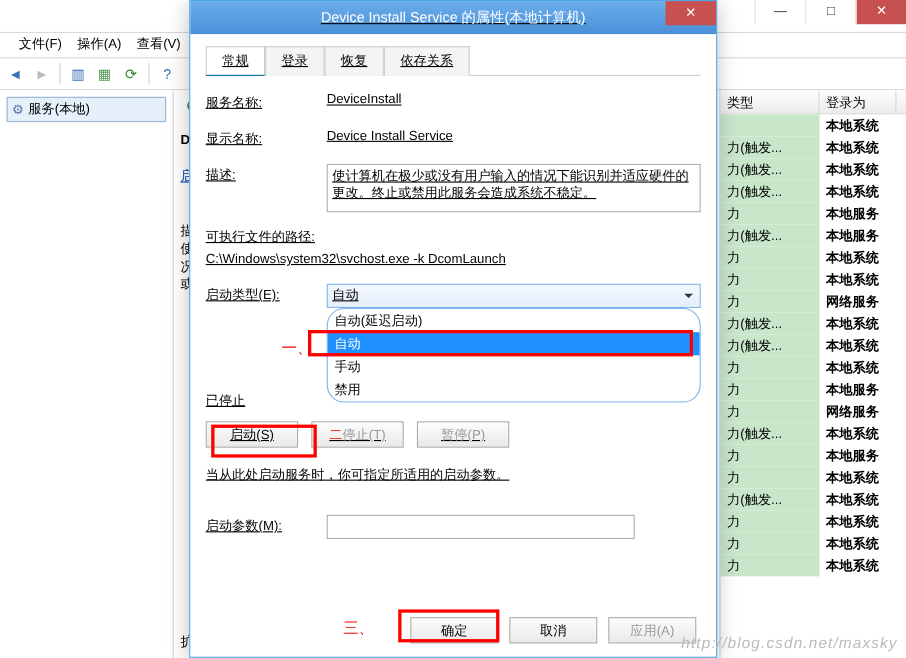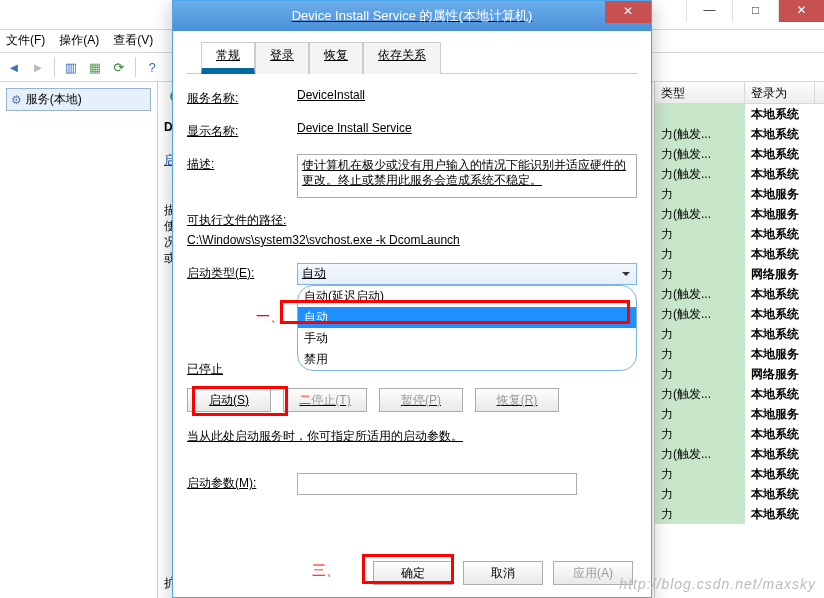--- a/index.html
+++ b/index.html
@@ -4,21 +4,21 @@
 <style>
 * { box-sizing: border-box; margin: 0; padding: 0; font-family: "Microsoft YaHei", "Segoe UI", Tahoma, sans-serif; }
 body { background: #fff; width: 824px; height: 598px; overflow: hidden; position: relative; font-size: 12px; color: #000; }
 
 
 .bgwin { position: absolute; left: 0; top: 0; right: 0; height: 598px; background: #fff; }
 .bgwin-titlebar { height: 30px; background: #fff; border-bottom: 1px solid #d8d8d8; position: relative; }
 .bgwin-ctrls { position: absolute; right: 0; top: 0; display: flex; }
 .bgwin-ctrls div { width: 46px; height: 22px; text-align: center; line-height: 20px; background: #fff; border-left: 1px solid #e0e0e0; color: #333; }
 .bgwin-ctrls .close { background: #c75050; color: #fff; }
-.bgwin-menu { height: 22px; padding: 2px 6px; font-size: 12px; display: flex; gap: 14px; }
+.bgwin-menu { height: 22px; padding: 2px 17px; font-size: 12px; display: flex; gap: 14px; }
 .bgwin-toolbar { height: 30px; border-top: 1px solid #d8d8d8; border-bottom: 1px solid #d8d8d8; display: flex; align-items: center; padding: 0 4px; gap: 4px; }
 .tbicon { width: 20px; height: 20px; display: inline-flex; align-items: center; justify-content: center; font-size: 13px; color: #3b6fb6; }
 .tbsep { width: 1px; height: 20px; background: #d0d0d0; margin: 0 2px; }
 
 .bgwin-body { position: absolute; top: 82px; left: 0; right: 0; bottom: 0; display: flex; }
 .bgwin-tree { width: 158px; border-right: 1px solid #d0d0d0; background: #fff; padding: 6px; }
 .tree-item { display: flex; align-items: center; gap: 4px; padding: 2px 4px; border: 1px solid #99b4d1; background: #e5f0fb; }
 .bgwin-detail { flex: 1; background: #fff; position: relative; }
 .detail-header { position: absolute; top: 0; left: 4px; width: 30px; height: 30px; display: flex; align-items: center; justify-content: center; color: #3b8f3b; font-size: 18px; }
 .detail-title { position: absolute; top: 38px; left: 6px; font-weight: bold; font-size: 12px; }
@@ -36,21 +36,21 @@
 
 
 .dlg { position: absolute; left: 172px; top: 0; width: 480px; height: 598px; background: #fff; border: 1px solid #4ea6ea; box-shadow: 0 4px 18px rgba(0,0,0,.25); text-decoration: underline; }
 .dlg-titlebar { height: 30px; background: linear-gradient(#6badea, #4a90d9); color: #fff; display: flex; align-items: center; padding: 0 10px; position: relative; }
 .dlg-titlebar .title { flex: 1; text-align: center; font-size: 13px; }
 .dlg-close { position: absolute; right: 0; top: 0; width: 46px; height: 22px; background: #c75050; color: #fff; text-align: center; line-height: 20px; }
 .dlg-body { padding: 10px 14px 8px; }
 
 .tabs { display: flex; border-bottom: 1px solid #ccc; margin-bottom: 14px; }
 .tab { padding: 4px 14px; border: 1px solid #ccc; border-bottom: none; background: #f4f4f4; margin-right: 0; position: relative; top: 1px; }
-.tab.active { background: #fff; border-bottom: 6px solid #0369a1; margin-left: 14px; }
+.tab.active { background: #fff; border-bottom: 1px solid #0369a1; }
 
 .frow { display: flex; margin-bottom: 14px; align-items: flex-start; }
 .flabel { width: 110px; padding-top: 2px; }
 .fval { flex: 1; }
 .desc-box { width: 100%; height: 44px; border: 1px solid #abadb3; padding: 3px 4px; font-size: 12px; line-height: 15px; overflow: hidden; resize: none; }
 .select { width: 100%; height: 22px; border: 1px solid #7eb4ea; background: linear-gradient(#f3f8fd, #e4effb); padding: 1px 4px; position: relative; }
 .select::after { content: ""; position: absolute; right: 6px; top: 8px; border: 4px solid transparent; border-top-color: #333; }
 
 .dropdown { position: absolute; border: 1px solid #7eb4ea; background: #fff; z-index: 10; }
 .dropdown div { padding: 2px 6px; }
@@ -258,21 +258,20 @@
     <div style="height:70px"></div>
 
     <div class="frow" style="margin-bottom:10px">
       <div class="fval">已停止</div>
     </div>
 
     <div class="btnrow">
       <div class="btn">启动(S)</div>
       <div class="btn disabled"><span style="color:#ff0000">二</span><span>停止(T)</span></div>
       <div class="btn disabled">暂停(P)</div>
-      <div class="btn disabled">恢复(R)</div>
     </div>
 
     <div style="margin-bottom:28px">当从此处启动服务时，你可指定所适用的启动参数。</div>
 
     <div class="frow">
       <div class="flabel">启动参数(M):</div>
       <div class="fval"><input class="input" style=""></div>
     </div>
   </div>
 

